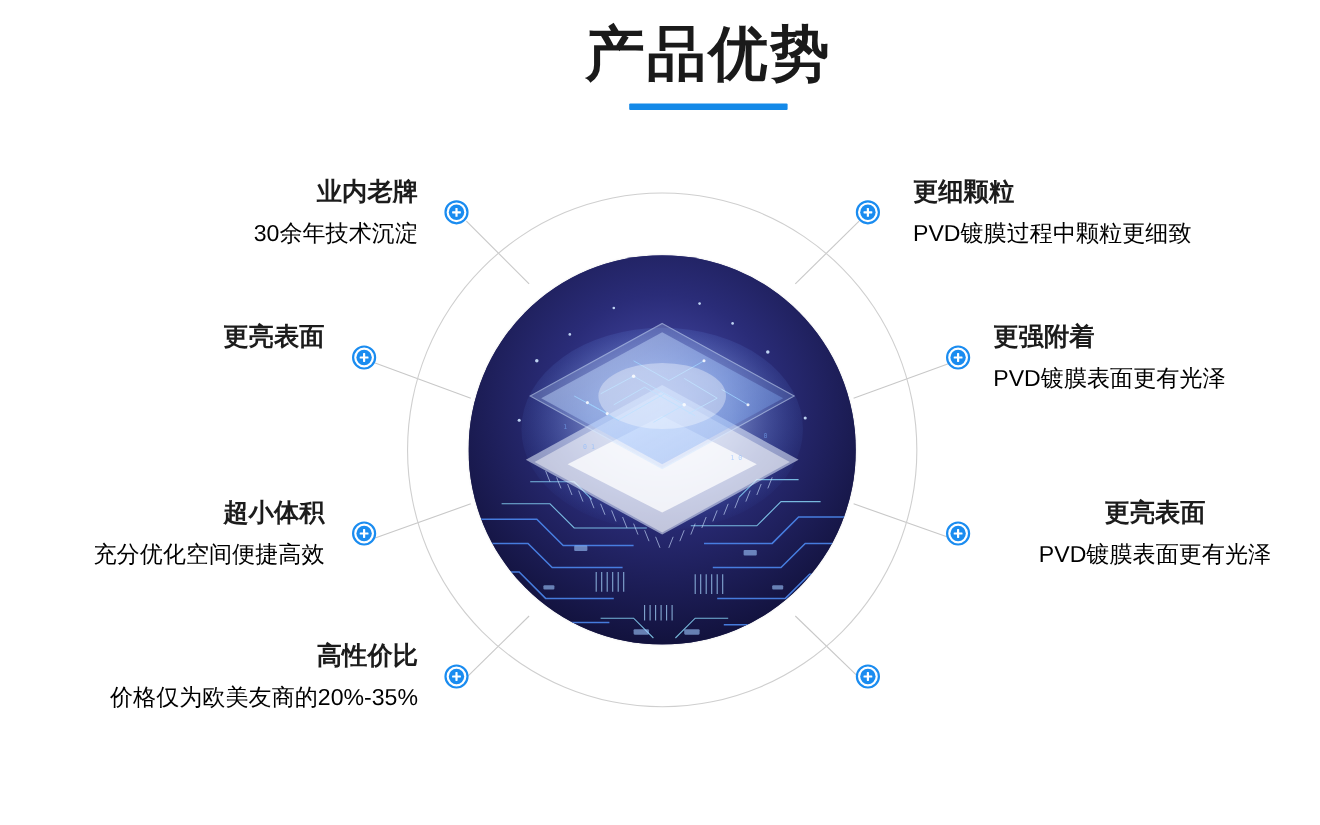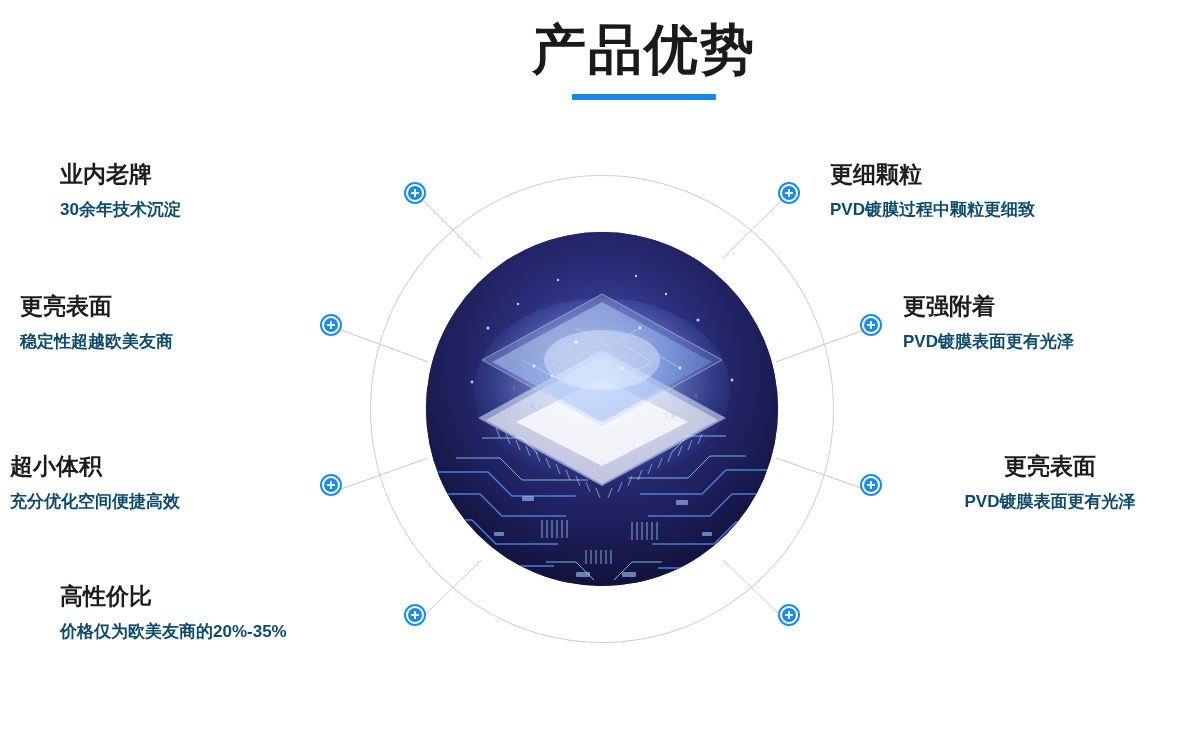--- a/index.html
+++ b/index.html
@@ -135,28 +135,28 @@
     position: absolute;
   }
   .feature .f-title {
     font-size: 23px;
     font-weight: bold;
     color: #1c1c1c;
     line-height: 1.3;
     white-space: nowrap;
   }
   .feature .f-desc {
-    font-size: 17px;
-    font-weight: bold;
-    color: #0c4a6e;
+    font-size: 21px;
+    font-weight: normal;
+    color: #000000;
     line-height: 1.35;
     margin-top: 9px;
     white-space: nowrap;
   }
-  .feature.left  { }
+  .feature.left  { text-align: right; }
   .feature.right { text-align: left; }
 </style>
 </head>
 <body>
 
 <div class="page">
 
   <div class="title-block">
     <div class="page-title">产品优势</div>
     <div class="title-underline"></div>
@@ -347,21 +347,20 @@
     </div>
   </div>
 
   <div class="feature left" style="left:60px; top:160px; width:320px;">
     <div class="f-title">业内老牌</div>
     <div class="f-desc">30余年技术沉淀</div>
   </div>
 
   <div class="feature left" style="left:20px; top:292px; width:275px;">
     <div class="f-title">更亮表面</div>
-    <div class="f-desc">稳定性超越欧美友商</div>
   </div>
 
   <div class="feature left" style="left:10px; top:452px; width:285px;">
     <div class="f-title">超小体积</div>
     <div class="f-desc">充分优化空间便捷高效</div>
   </div>
 
   <div class="feature left" style="left:60px; top:582px; width:320px;">
     <div class="f-title">高性价比</div>
     <div class="f-desc">价格仅为欧美友商的20%-35%</div>

